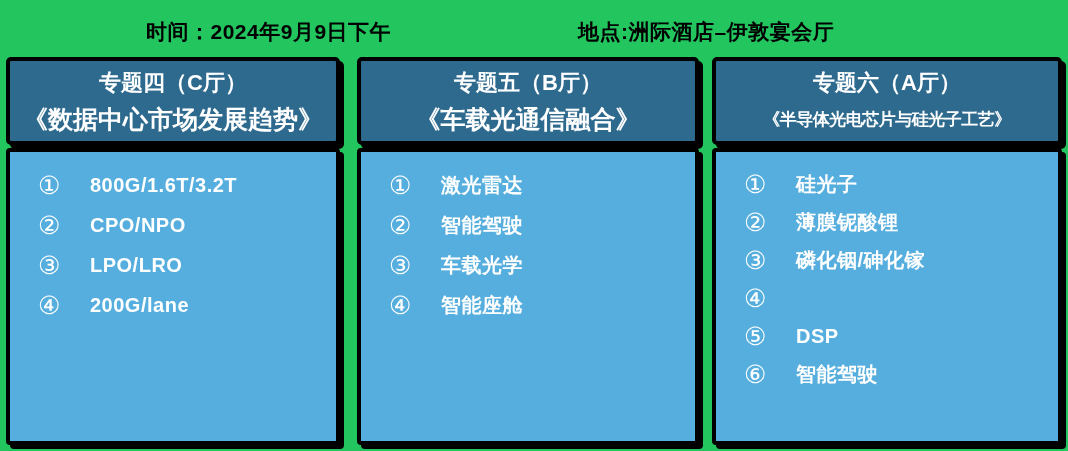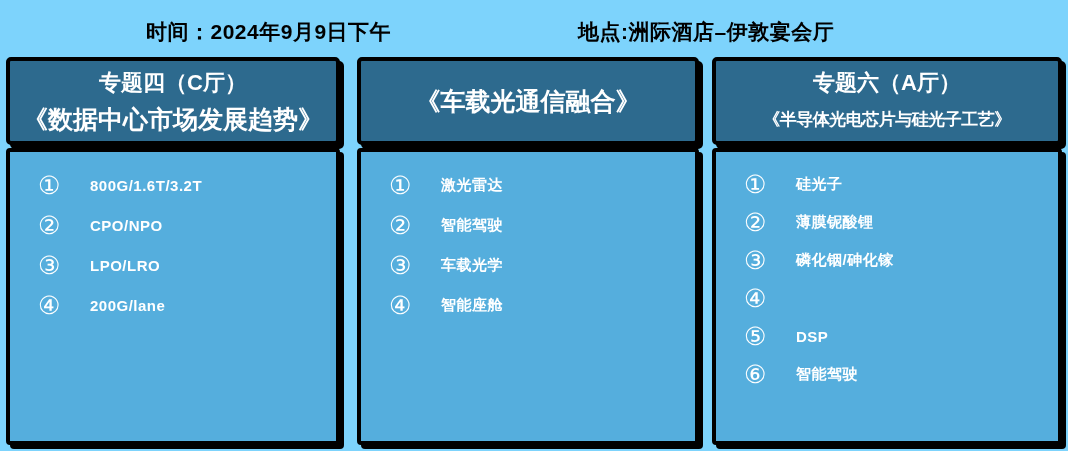--- a/index.html
+++ b/index.html
@@ -4,21 +4,21 @@
 <style>
   html, body { margin: 0; padding: 0; }
   body {
     width: 1068px; height: 451px;
     font-family: "Liberation Sans", sans-serif;
     overflow: hidden;
   }
   .slide {
     position: relative;
     width: 1068px; height: 451px;
-    background: #7dd3fc;
+    background: #22c55e;
   }
   .top-label {
     position: absolute;
     top: 18px;
     font-size: 21px;
     font-weight: bold;
     color: #000;
     white-space: nowrap;
     letter-spacing: 0.5px;
   }
@@ -75,21 +75,21 @@
   }
   .panel-3 .agenda-item { height: 38px; }
   .item-num {
     font-size: 25px;
     width: 30px;
     margin-right: 22px;
     font-weight: normal;
     line-height: 1;
   }
   .item-label {
-    font-size: 15px;
+    font-size: 20px;
     font-weight: bold;
     letter-spacing: 0.5px;
   }
 </style>
 </head>
 <body>
 
 <div class="slide">
 
   <div class="top-label time-label">时间：2024年9月9日下午</div>
@@ -118,20 +118,21 @@
         </div>
         <div class="agenda-item">
           <span class="item-num">④</span>
           <span class="item-label">200G/lane</span>
         </div>
       </div>
     </div>
 
     <div class="panel panel-2">
       <div class="panel-header">
+        <div class="panel-title">专题五（B厅）</div>
         <div class="panel-subtitle">《车载光通信融合》</div>
       </div>
       <div class="panel-body">
         <div class="agenda-item">
           <span class="item-num">①</span>
           <span class="item-label">激光雷达</span>
         </div>
         <div class="agenda-item">
           <span class="item-num">②</span>
           <span class="item-label">智能驾驶</span>

